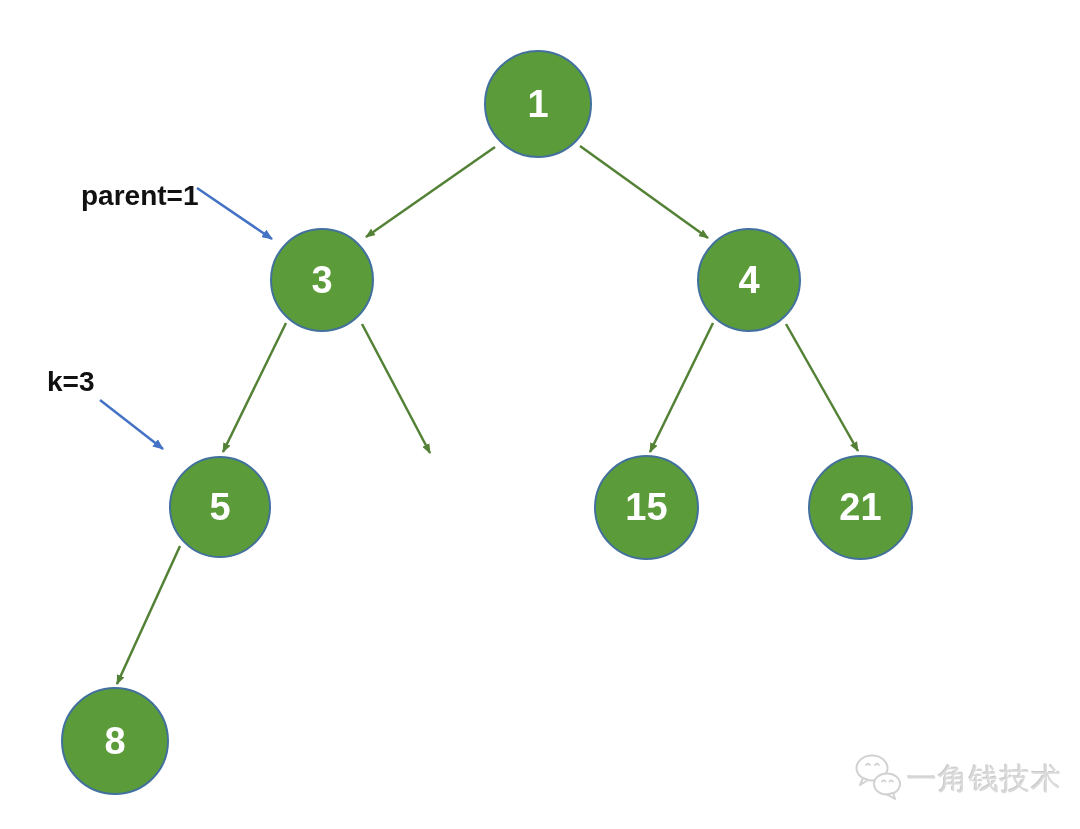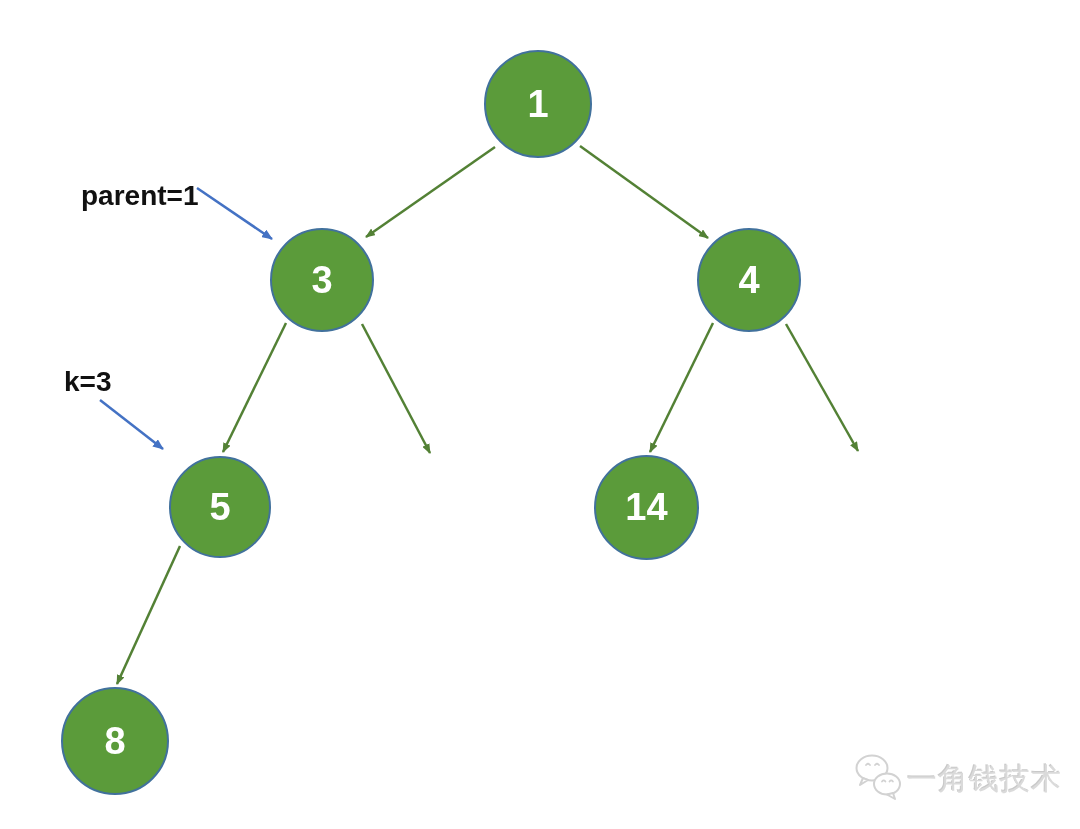--- a/index.html
+++ b/index.html
@@ -99,31 +99,34 @@
   <div class="tree-node" style="left:697px; top:228px; width:104px; height:104px;">
     <span>4</span>
   </div>
 
   <div class="tree-node" style="left:169px; top:456px; width:102px; height:102px;">
     <span>5</span>
   </div>
 
 
   <div class="tree-node" style="left:594px; top:455px; width:105px; height:105px;">
-    <span>14</span>
+    <span>15</span>
   </div>
 
+  <div class="tree-node" style="left:808px; top:455px; width:105px; height:105px;">
+    <span>21</span>
+  </div>
 
   <div class="tree-node" style="left:61px; top:687px; width:108px; height:108px;">
     <span>8</span>
   </div>
 
   <div class="annotation" style="left:81px; top:180px;">parent=1</div>
 
-  <div class="annotation" style="left:64px; top:366px;">k=3</div>
+  <div class="annotation" style="left:47px; top:366px;">k=3</div>
 
   <div class="watermark">
     <svg width="56" height="52" viewBox="0 0 56 52">
       <g fill="#ffffff" stroke="#d2d2d2" stroke-width="2">
         <ellipse cx="21" cy="15" rx="15.5" ry="12.5"></ellipse>
         <path d="M12 25 L9 32 L17 27 Z" stroke-linejoin="round"></path>
         <ellipse cx="36" cy="31" rx="13" ry="10.5"></ellipse>
         <path d="M42 40 L44 46 L36 41.5 Z" stroke-linejoin="round"></path>
       </g>
       <g fill="none" stroke="#d2d2d2" stroke-width="1.8" stroke-linecap="round">

